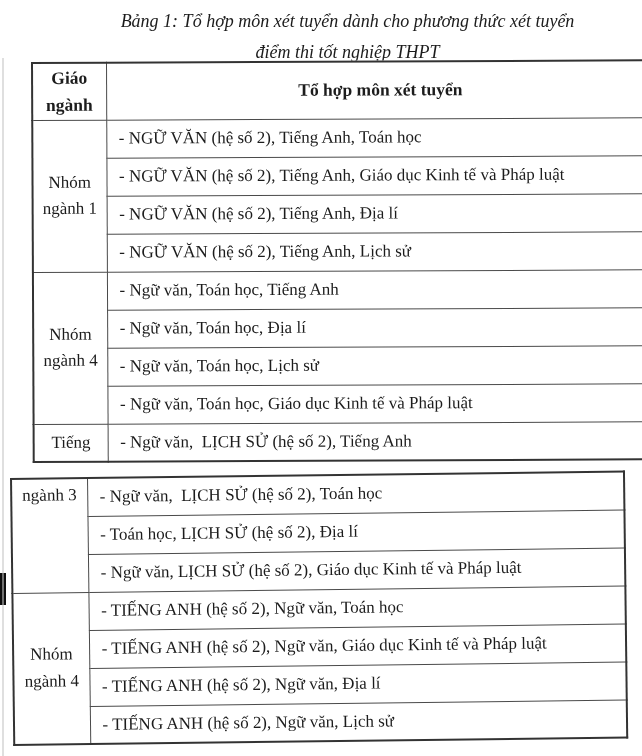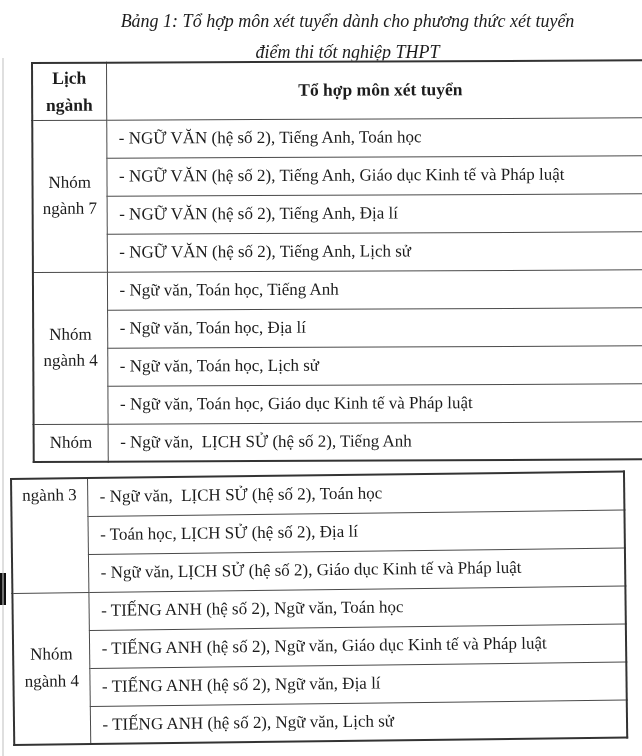--- a/index.html
+++ b/index.html
@@ -90,25 +90,25 @@
   <div>điểm thi tốt nghiệp THPT</div>
 </div>
 
 <table id="table-part1">
   <colgroup>
       <col style="width:74px">
       <col>
     </colgroup>
   <tbody>
       <tr>
-    <th>Lịch ngành</th>
+    <th>Giáo ngành</th>
     <th>Tổ hợp môn xét tuyển</th>
   </tr>
   <tr>
-    <td class="gcell" rowspan="4">Nhóm ngành 7</td>
+    <td class="gcell" rowspan="4">Nhóm ngành 1</td>
     <td class="tcell">- NGỮ VĂN (hệ số 2), Tiếng Anh, Toán học</td>
   </tr>
   <tr>
     <td class="tcell">- NGỮ VĂN (hệ số 2), Tiếng Anh, Giáo dục Kinh tế và Pháp luật</td>
   </tr>
   <tr>
     <td class="tcell">- NGỮ VĂN (hệ số 2), Tiếng Anh, Địa lí</td>
   </tr>
   <tr>
     <td class="tcell">- NGỮ VĂN (hệ số 2), Tiếng Anh, Lịch sử</td>
@@ -120,21 +120,21 @@
   <tr>
     <td class="tcell">- Ngữ văn, Toán học, Địa lí</td>
   </tr>
   <tr>
     <td class="tcell">- Ngữ văn, Toán học, Lịch sử</td>
   </tr>
   <tr>
     <td class="tcell">- Ngữ văn, Toán học, Giáo dục Kinh tế và Pháp luật</td>
   </tr>
   <tr>
-    <td class="gcell">Nhóm</td>
+    <td class="gcell">Tiếng</td>
     <td class="tcell">- Ngữ văn,  LỊCH SỬ (hệ số 2), Tiếng Anh</td>
   </tr>
 </tbody>
   </table>
 
 <table id="table-part2">
   <colgroup>
       <col style="width:76px">
       <col>
     </colgroup>

